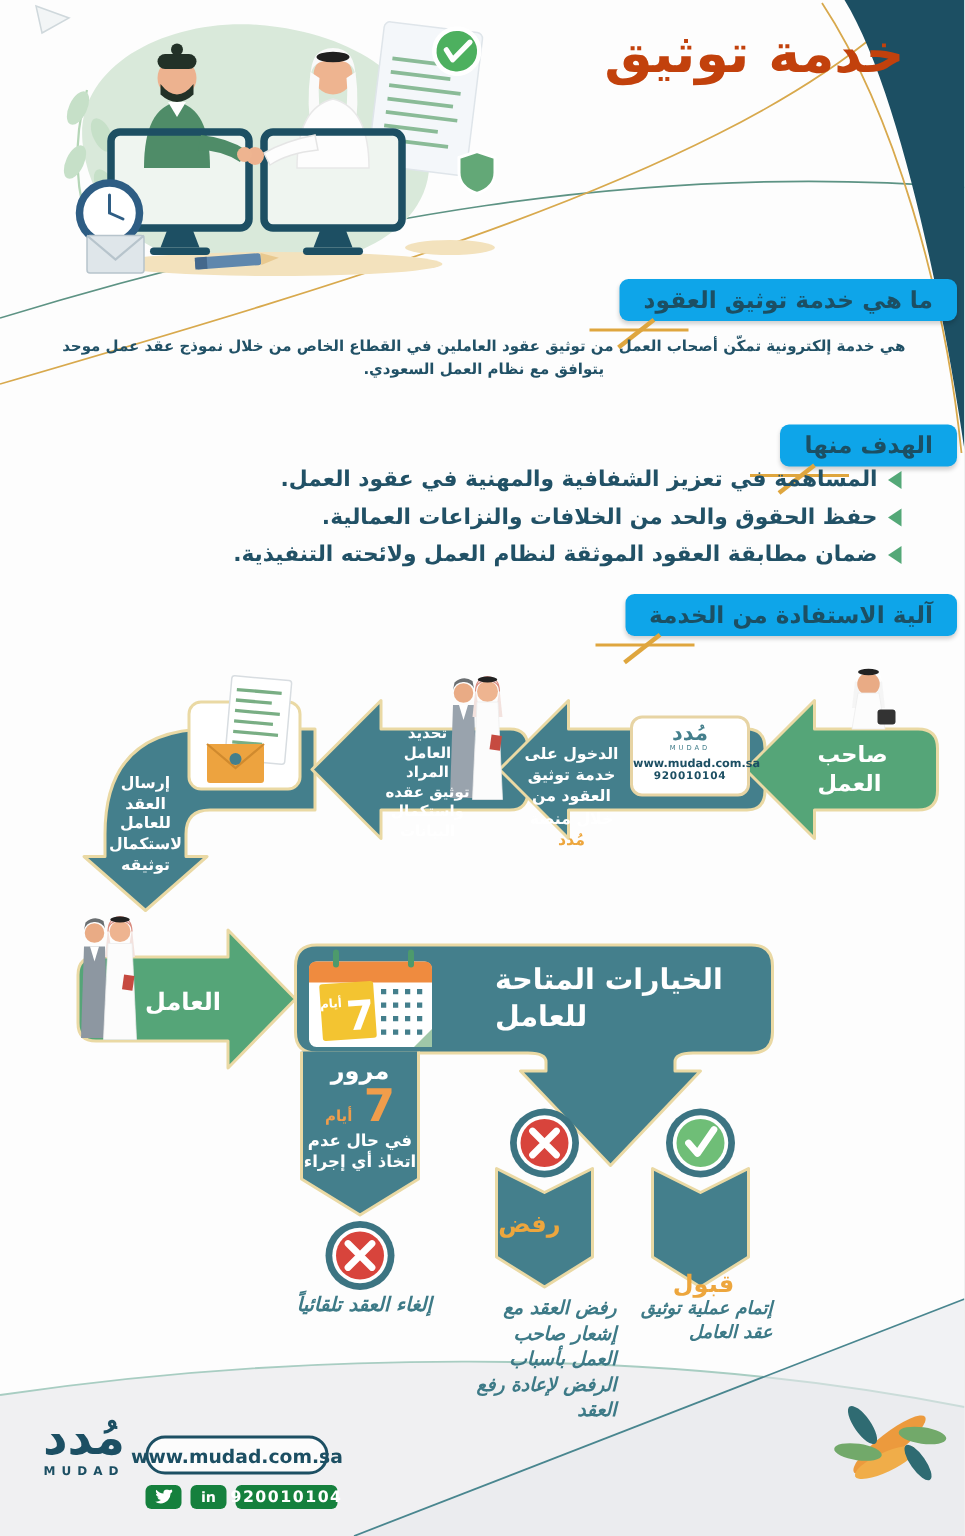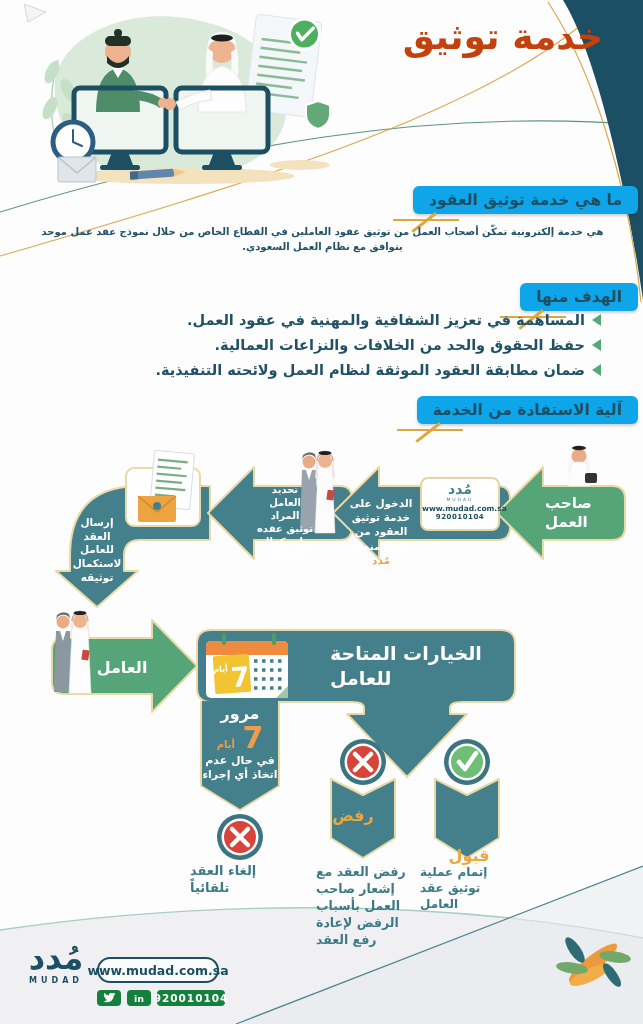--- a/index.html
+++ b/index.html
@@ -33,21 +33,21 @@
         border-radius:8px;text-align:center;padding-top:3px;box-sizing:border-box;}
   .mc-logo{font-size:14px;font-weight:800;color:#447f8c;line-height:1;}
   .mc-sub{font-size:4.5px;letter-spacing:2px;color:#447f8c;margin-top:1px;}
   .mc-url{font-size:7.5px;font-weight:700;color:#1c4f63;margin-top:2px;}
   .mc-phone{font-size:7px;font-weight:700;color:#1c4f63;letter-spacing:.5px;}
   .timeout{left:199px;top:704px;width:82px;text-align:center;color:#fff;font-weight:700;}
   .t-prefix{font-size:16px;}
   .t-num .n{font-size:30px;color:#f09d4b;font-weight:800;line-height:1;}
   .t-num .u{font-size:10px;color:#f09d4b;margin-right:2px;}
   .t-cond{font-size:11px;line-height:1.3;margin-top:1px;}
-  .tdesc{text-align:left;color:#3d7a87;font-weight:700;}
+  .tdesc{text-align:right;color:#3d7a87;font-weight:700;font-style:italic;}
   .cancel{left:190px;top:863px;width:98px;font-size:13px;line-height:1.3;}
   .rejectd{left:316px;top:864px;width:95px;font-size:12.5px;line-height:1.35;}
   .acceptd{left:420px;top:864px;width:95px;font-size:12px;line-height:1.35;}
   .plabel{color:#eda63d;font-weight:800;font-size:16px;text-align:center;}
   .reject{left:331px;top:806px;width:44px;}
   .accept{left:435px;top:806px;width:68px;margin-top:40px;}
   .f-logo{left:16px;top:942px;width:80px;text-align:center;color:#1c4f63;}
   .f-logo-ar{font-size:32px;font-weight:800;line-height:1;}
   .f-logo-en{font-size:8px;letter-spacing:4px;font-weight:700;margin-top:2px;}
   .f-url{left:97px;top:957px;width:122px;height:26px;border:2.5px solid #1c4f63;border-radius:15px;

